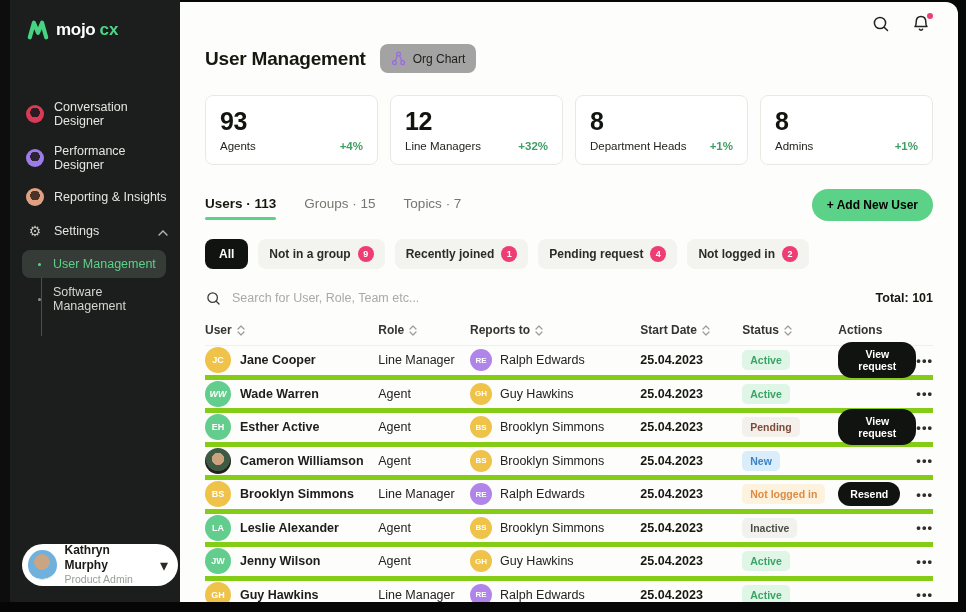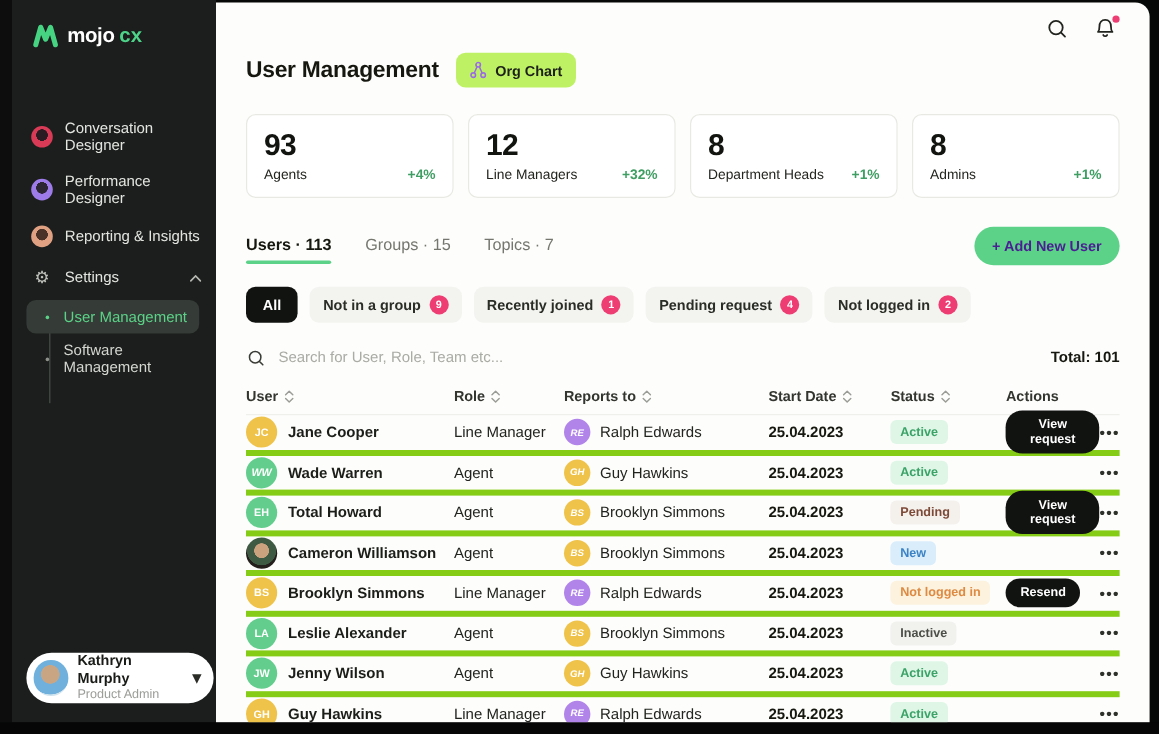--- a/index.html
+++ b/index.html
@@ -45,39 +45,39 @@
 
   
   .main { position:absolute; left:180px; top:2px; right:8px; height:600px;
     background:#fdfdfc; border-radius:0 12px 0 0; padding:0 25px; overflow:hidden; }
   .topbar { display:flex; justify-content:flex-end; gap:18px; padding-top:12px; height:34px; }
   .icon-btn { width:22px; height:22px; position:relative; cursor:pointer; color:#22241f; }
   .bell-dot { position:absolute; right:0px; top:-1px; width:6px; height:6px;
     border-radius:50%; background:#ee3d72; }
   .title-row { display:flex; align-items:center; gap:14px; margin-top:8px; }
   .page-title { font-size:19px; font-weight:700; color:#16180f; letter-spacing:-0.2px; }
-  .orgchart-btn { display:flex; align-items:center; gap:7px; background:#bef264;
-    border:none; border-radius:8px; padding:7px 11px; font-size:12px; font-weight:700;
+  .orgchart-btn { display:flex; align-items:center; gap:7px; background:#a3a3a3;
+    border:none; border-radius:8px; padding:7px 11px; font-size:12px; font-weight:400;
     color:#1d1f1a; cursor:pointer; font-family:inherit; }
 
   .stats { display:flex; gap:12px; margin-top:22px; }
   .card { flex:1; background:#ffffff; border:1px solid #e9e9e4; border-radius:8px;
     padding:11px 14px 12px; }
   .card-value { font-size:25px; font-weight:600; color:#121410; letter-spacing:-0.5px; }
   .card-foot { display:flex; justify-content:space-between; align-items:baseline; margin-top:4px; }
   .card-label { font-size:11.5px; color:#23251f; }
   .card-delta { font-size:11.5px; font-weight:600; color:#3f9e63; }
 
   .tabs-row { display:flex; align-items:center; margin-top:24px; }
   .tab { font-size:13.5px; color:#75776f; margin-right:28px; cursor:pointer;
     position:relative; padding-bottom:9px; }
   .tab.active { color:#16180f; font-weight:700; }
   .tab.active::after { content:""; position:absolute; left:0; right:0; bottom:0;
     height:3px; border-radius:2px; background:#5bd287; }
-  .add-user-btn { margin-left:auto; background:#5bd287; color:#4c1d95; border:none;
+  .add-user-btn { margin-left:auto; background:#5bd287; color:#000000; border:none;
     border-radius:17px; padding:9px 15px; font-size:12px; font-weight:700;
     cursor:pointer; font-family:inherit; margin-bottom:6px; }
 
   .chips { display:flex; gap:10px; margin-top:12px; }
   .chip { display:flex; align-items:center; gap:7px; background:#f3f3f0; border:none;
     border-radius:8px; padding:7px 11px; font-size:12px; font-weight:600; color:#2a2c26;
     cursor:pointer; font-family:inherit; }
   .chip.active { background:#111310; color:#ffffff; padding:7px 14px; }
   .chip-badge { width:16px; height:16px; border-radius:50%; background:#ee3d72;
     color:#ffffff; font-size:9px; font-weight:700; display:flex; align-items:center;
@@ -98,21 +98,21 @@
   .col-date { width:14%; } .col-status { width:13.2%; } .col-actions { flex:1; }
 
   .trow { display:flex; align-items:center; height:33.5px; border-bottom:5px solid #84cc16; }
   .cell { display:flex; align-items:center; }
   .user-cell { gap:9px; }
   .avatar { width:26px; height:26px; border-radius:50%; color:#ffffff; font-size:9px;
     font-weight:700; display:flex; align-items:center; justify-content:center; flex:0 0 26px; }
   .avatar.photo { background:radial-gradient(circle at 50% 42%, #caa27e 0 30%, #3f5a43 32% 60%, #241f1c 62%); }
   .avatar-sm { width:22px; height:22px; border-radius:50%; color:#ffffff; font-size:8px;
     font-weight:700; display:flex; align-items:center; justify-content:center;
-    flex:0 0 22px; margin-right:8px;font-style:italic; }
+    flex:0 0 22px; margin-right:8px; }
   .name { font-size:12.5px; font-weight:600; color:#1c1e19; }
   .role-txt { font-size:12.5px; color:#22241f; }
   .date-txt { font-size:12.5px; font-weight:700; color:#16180f; }
   .badge { font-size:10.5px; font-weight:600; padding:4px 8px; border-radius:5px; }
   .actions-cell { justify-content:space-between; }
   .action-btn { background:#111310; color:#ffffff; border:none; border-radius:14px;
     padding:6px 12px; font-size:10.5px; font-weight:700; cursor:pointer; font-family:inherit; }
   .more-btn { color:#2e302a; font-size:13px; font-weight:700; letter-spacing:1px;
     cursor:pointer; background:none; border:none; margin-left:auto; font-family:inherit; }
   .bottom-bar { position:absolute; left:0; bottom:0; width:966px; height:10px; background:#060606; }
@@ -364,21 +364,21 @@
           </div>
     <div class="cell col-actions actions-cell">
 
       <button class="more-btn">•••</button>
     </div>
   </div>
 
   <div class="trow">
     <div class="cell col-user user-cell">
       <span class="avatar" style="background: rgb(98, 205, 140);">EH</span>
-      <span class="name">Total Howard</span>
+      <span class="name">Esther Active</span>
     </div>
     <div class="cell col-role">
             <span class="role-txt">Agent</span>
           </div>
     <div class="cell col-reports">
       <span class="avatar-sm" style="background: rgb(239, 194, 74);">BS</span>
       <span class="role-txt">Brooklyn Simmons</span>
     </div>
     <div class="cell col-date">
             <span class="date-txt">25.04.2023</span>

